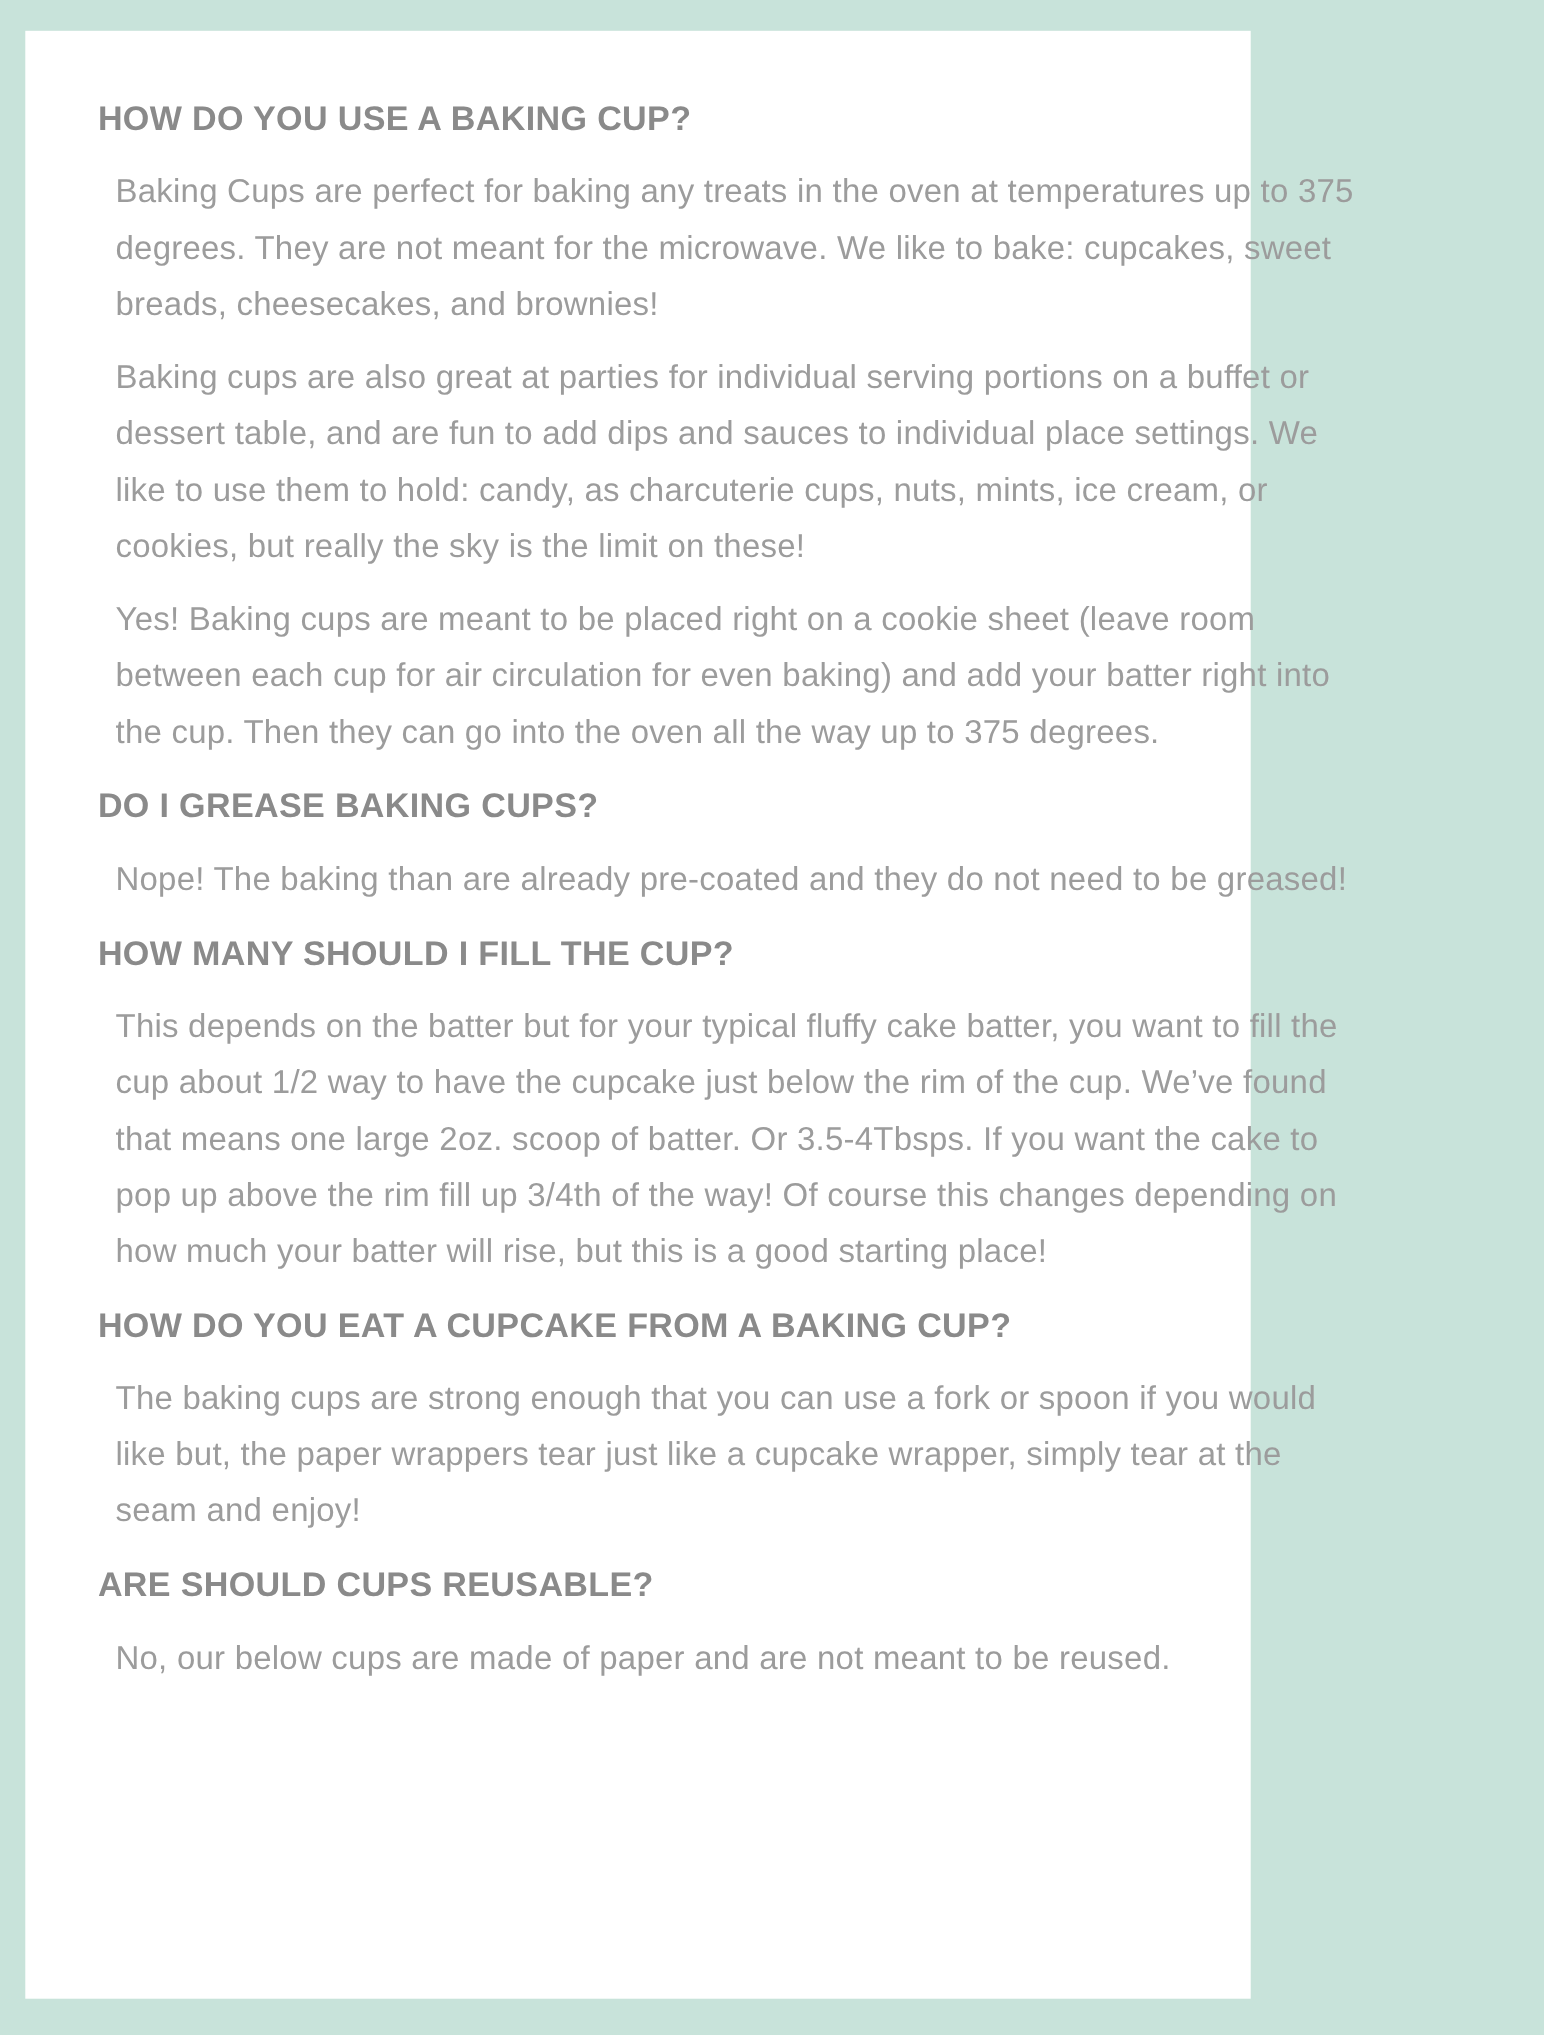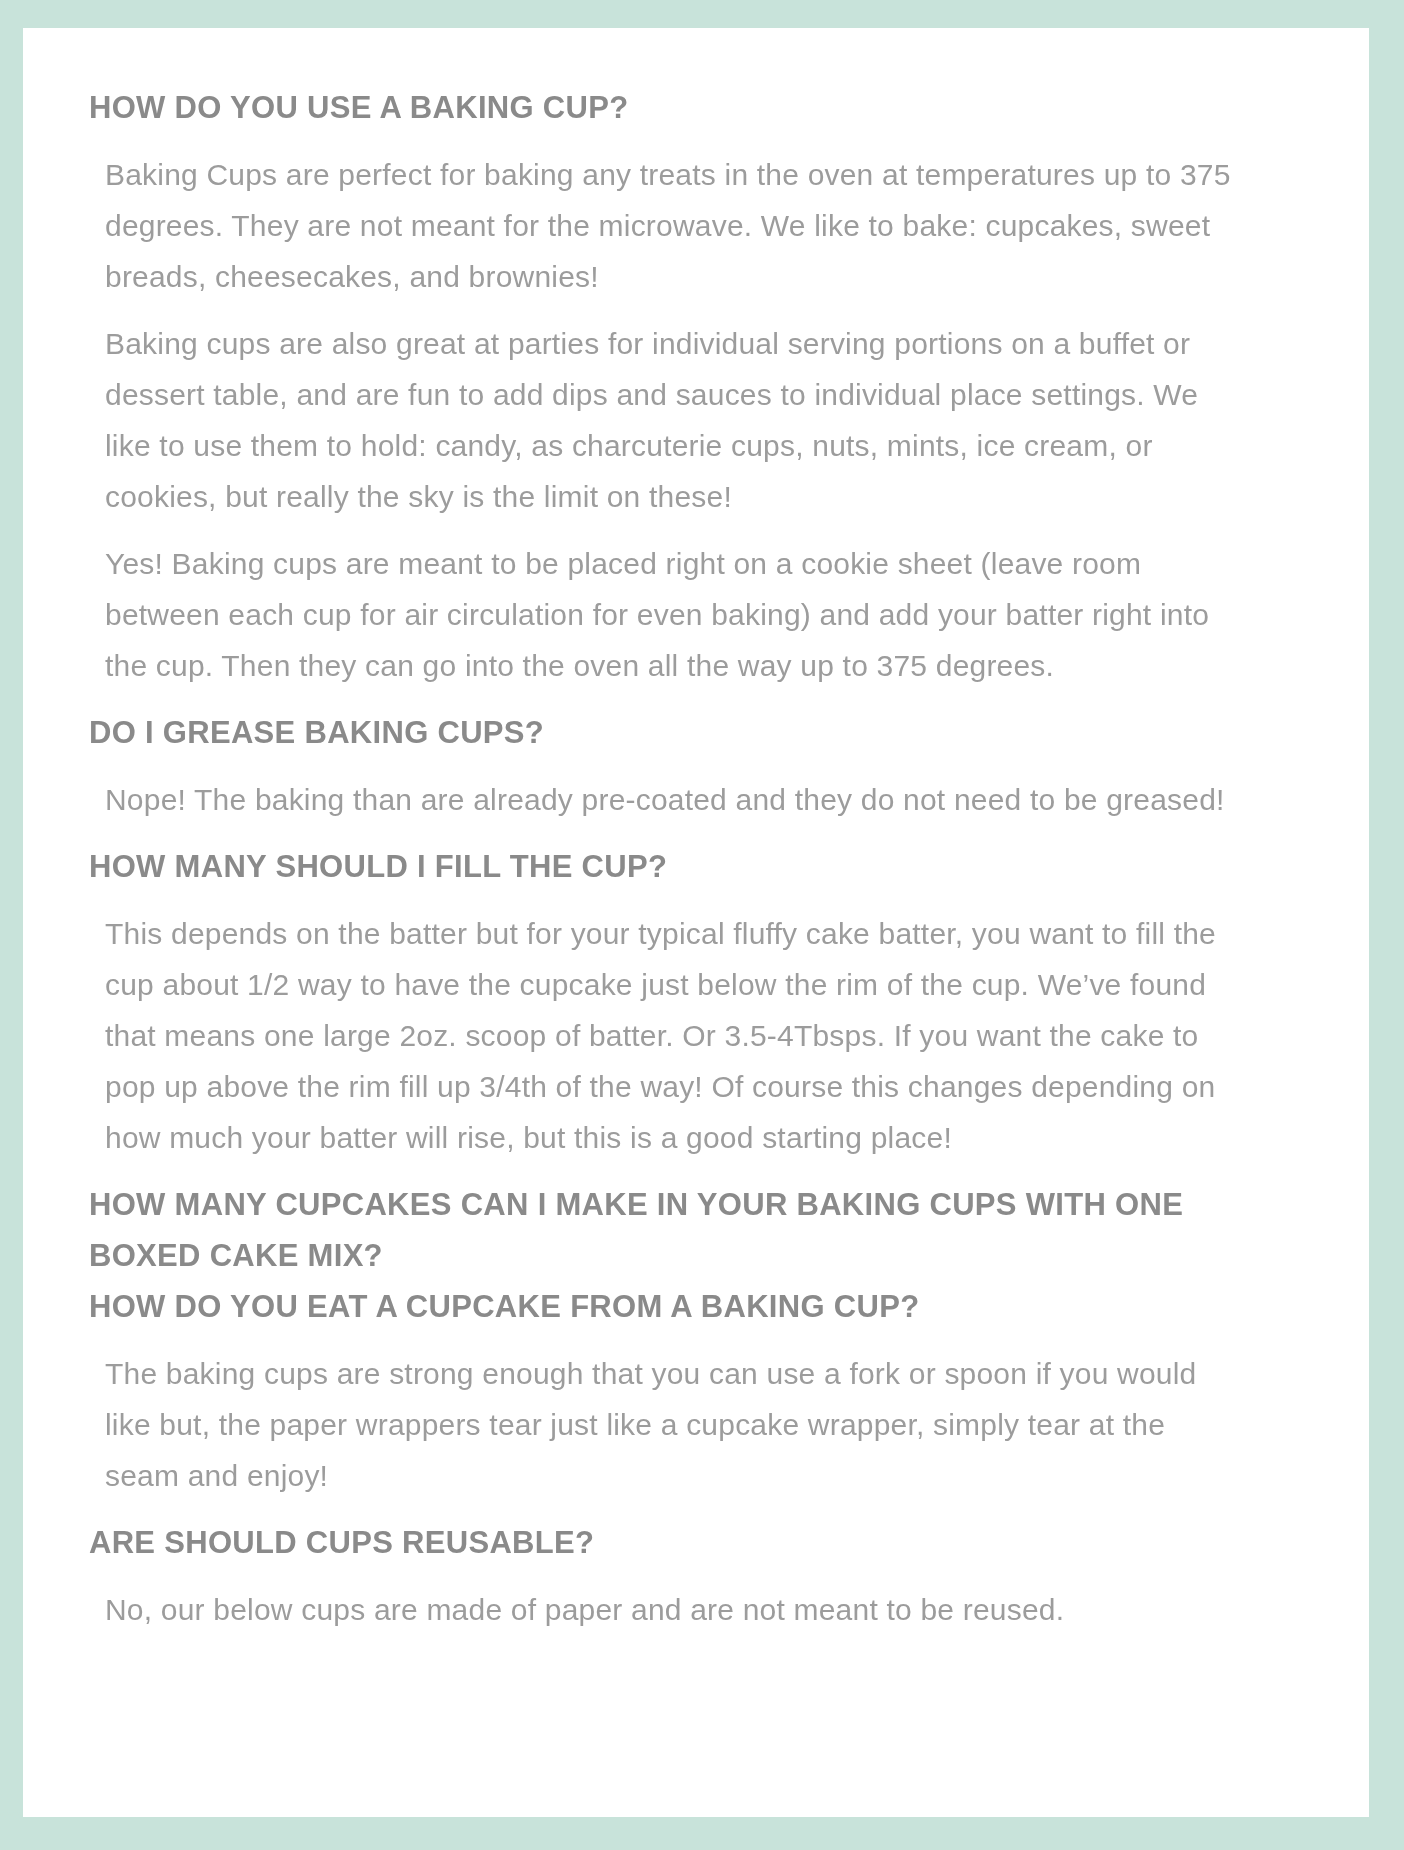--- a/index.html
+++ b/index.html
@@ -11,21 +11,21 @@
     height: 1850px;
     background: var(--border-color, #c8e3da);
     font-family: "Liberation Sans", sans-serif;
     position: relative;
     overflow: hidden;
   }
   .card {
     position: absolute;
     left: 23px;
     top: 28px;
-    width: 1346px;
+    width: 1114px;
     height: 1789px;
     background: var(--card-color, #ffffff);
   }
   .content {
     position: absolute;
     left: 66px;
     top: 54px;
     width: 1170px;
     text-align: left;
   }
@@ -52,19 +52,18 @@
 <div class="card">
   <div class="content" id="faq-content">
       <div class="faq-question">HOW DO YOU USE A BAKING CUP?</div>
       <div class="faq-answer">Baking Cups are perfect for baking any treats in the oven at temperatures up to 375 degrees. They are not meant for the microwave. We like to bake: cupcakes, sweet breads, cheesecakes, and brownies!</div>
       <div class="faq-answer">Baking cups are also great at parties for individual serving portions on a buffet or dessert table, and are fun to add dips and sauces to individual place settings. We like to use them to hold: candy, as charcuterie cups, nuts, mints, ice cream, or cookies, but really the sky is the limit on these!</div>
       <div class="faq-answer">Yes! Baking cups are meant to be placed right on a cookie sheet (leave room between each cup for air circulation for even baking) and add your batter right into the cup. Then they can go into the oven all the way up to 375 degrees.</div>
       <div class="faq-question">DO I GREASE BAKING CUPS?</div>
       <div class="faq-answer">Nope! The baking than are already pre-coated and they do not need to be greased!</div>
       <div class="faq-question">HOW MANY SHOULD I FILL THE CUP?</div>
       <div class="faq-answer">This depends on the batter but for your typical fluffy cake batter, you want to fill the cup about 1/2 way to have the cupcake just below the rim of the cup. We’ve found that means one large 2oz. scoop of batter. Or 3.5-4Tbsps. If you want the cake to pop up above the rim fill up 3/4th of the way! Of course this changes depending on how much your batter will rise, but this is a good starting place!</div>
-      <div class="faq-question">HOW MANY CUPCAKES CAN I MAKE IN YOUR BAKING CUPS WITH ONE BOXED CAKE MIX?</div>
       <div class="faq-question">HOW DO YOU EAT A CUPCAKE FROM A BAKING CUP?</div>
       <div class="faq-answer">The baking cups are strong enough that you can use a fork or spoon if you would like but, the paper wrappers tear just like a cupcake wrapper, simply tear at the seam and enjoy!</div>
       <div class="faq-question">ARE SHOULD CUPS REUSABLE?</div>
       <div class="faq-answer">No, our below cups are made of paper and are not meant to be reused.</div>
     </div>
 </div>
 
 </body></html>

